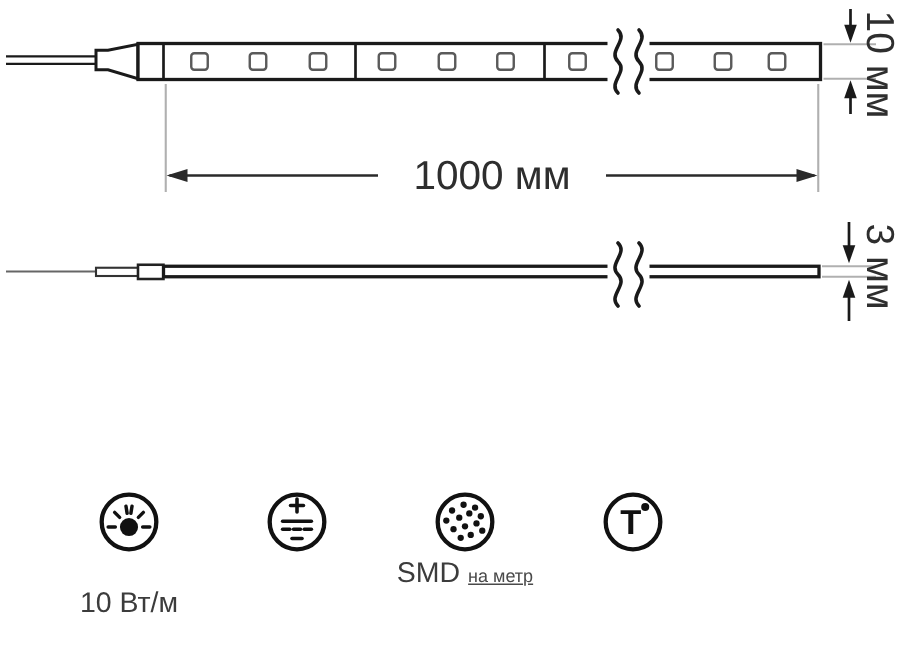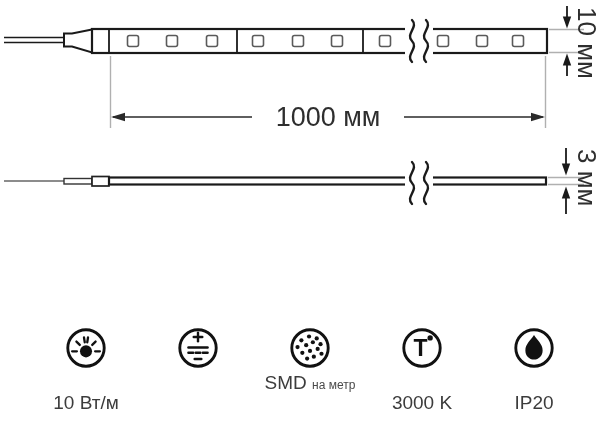--- a/index.html
+++ b/index.html
@@ -26,21 +26,21 @@
   .spec-label{
     margin-top:21px;
     font-size:19px;line-height:21px;color:#3c3c3c;
     text-align:right;white-space:nowrap;
   }
   .spec-sub{
     margin-top:1px;
     font-size:19px;line-height:21px;color:#3c3c3c;
     text-align:center;white-space:nowrap;
   }
-  .spec-sub .sub-small{font-size:12px;color:#4a4a4a;}
+  .spec-sub .sub-small{font-size:12px;color:#4a4a4a;text-decoration:underline;}
 </style>
 </head>
 <body>
 
 <div class="stage">
 
   <svg class="diagram-svg" width="600" height="300" viewBox="0 0 600 300">
 
     <g>
 
@@ -179,25 +179,17 @@
         <span class="sub-small">на метр</span>
       </div>
     </div>
 
     <div class="spec-col">
       <svg class="spec-icon" viewBox="0 0 48 48">
         <circle cx="24" cy="24" r="19" fill="none" stroke="#111" stroke-width="3"></circle>
         <text x="22.5" y="32.5" text-anchor="middle" font-size="24" font-weight="bold" font-family="Liberation Sans, sans-serif" fill="#111">T</text>
         <circle cx="32.5" cy="13.5" r="2.8" fill="#111"></circle>
       </svg>
-      <div class="spec-label">3000 K</div>
     </div>
 
-    <div class="spec-col">
-      <svg class="spec-icon" viewBox="0 0 48 48">
-        <circle cx="24" cy="24" r="19" fill="none" stroke="#111" stroke-width="3"></circle>
-        <path d="M24,10.5 C27.5,16 33,20 33,26.5 C33,32 29,36 24,36 C19,36 15,32 15,26.5 C15,20 20.5,16 24,10.5 Z" fill="#111"></path>
-      </svg>
-      <div class="spec-label">IP20</div>
-    </div>
 
   </div>
 </div>
 
 </body></html>

